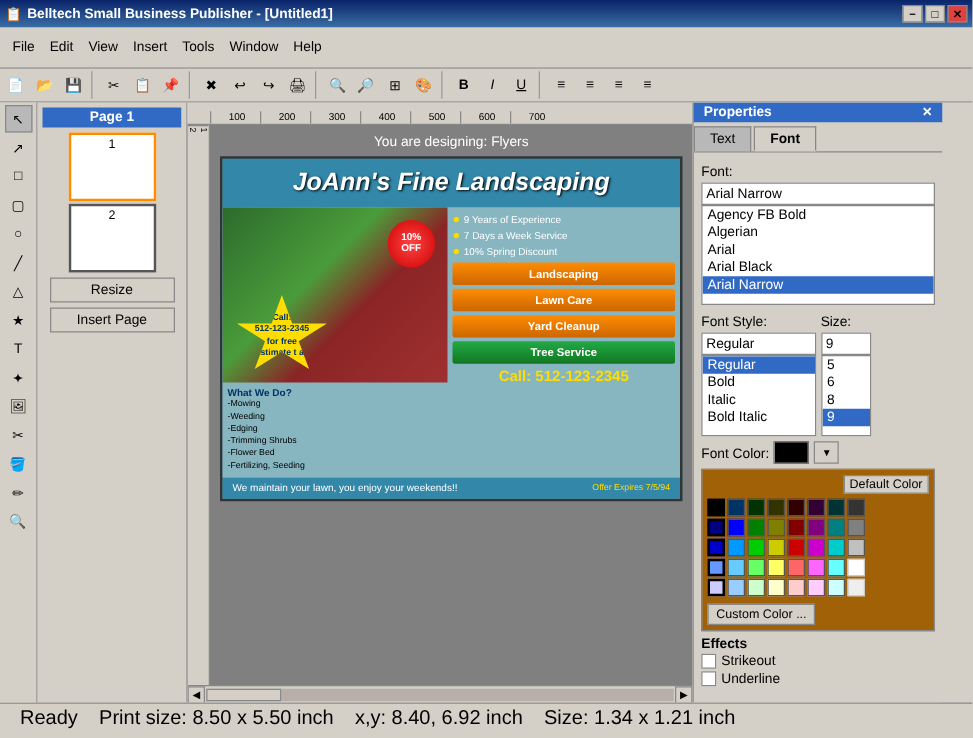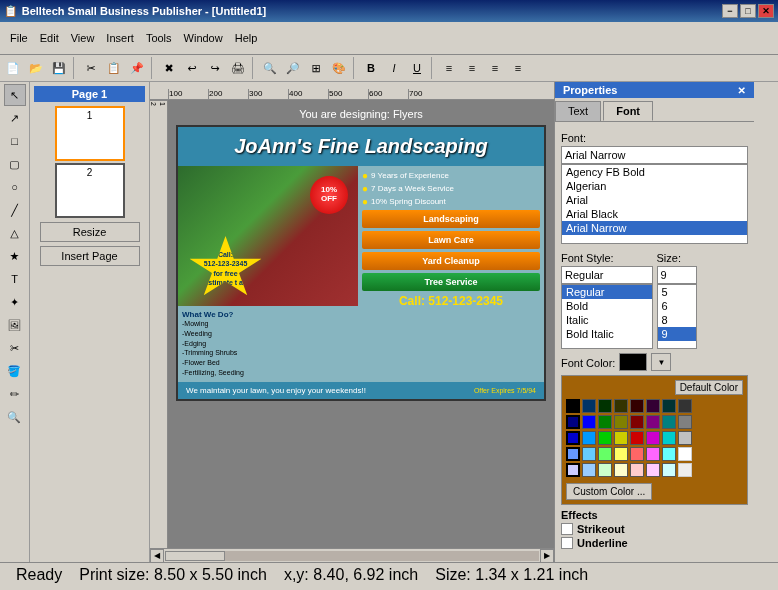--- a/index.html
+++ b/index.html
@@ -146,21 +146,21 @@
     }
     #ruler-marks {
       display: flex;
       font-size: 8px;
       gap: 0px;
     }
     .ruler-mark {
       width: 40px;
       text-align: left;
       border-left: 1px solid #888;
-      padding-left: 0;
+      padding-left: 14px;
       font-size: 8px;
       height: 10px;
     }
     #canvas-container {
       position: relative;
       padding: 10px;
     }
     #design-label {
       text-align: center;
       color: white;
@@ -494,21 +494,20 @@
     .effects-label {
       font-size: 11px;
       font-weight: bold;
       margin-bottom: 2px;
     }
     .effect-row {
       display: flex;
       align-items: center;
       gap: 4px;
       margin: 2px 0;
-      font-weight: bold;
     }
     .effect-checkbox {
       width: 12px;
       height: 12px;
       border: 1px solid #888;
       background: white;
     }
 
     
     #status-bar {

